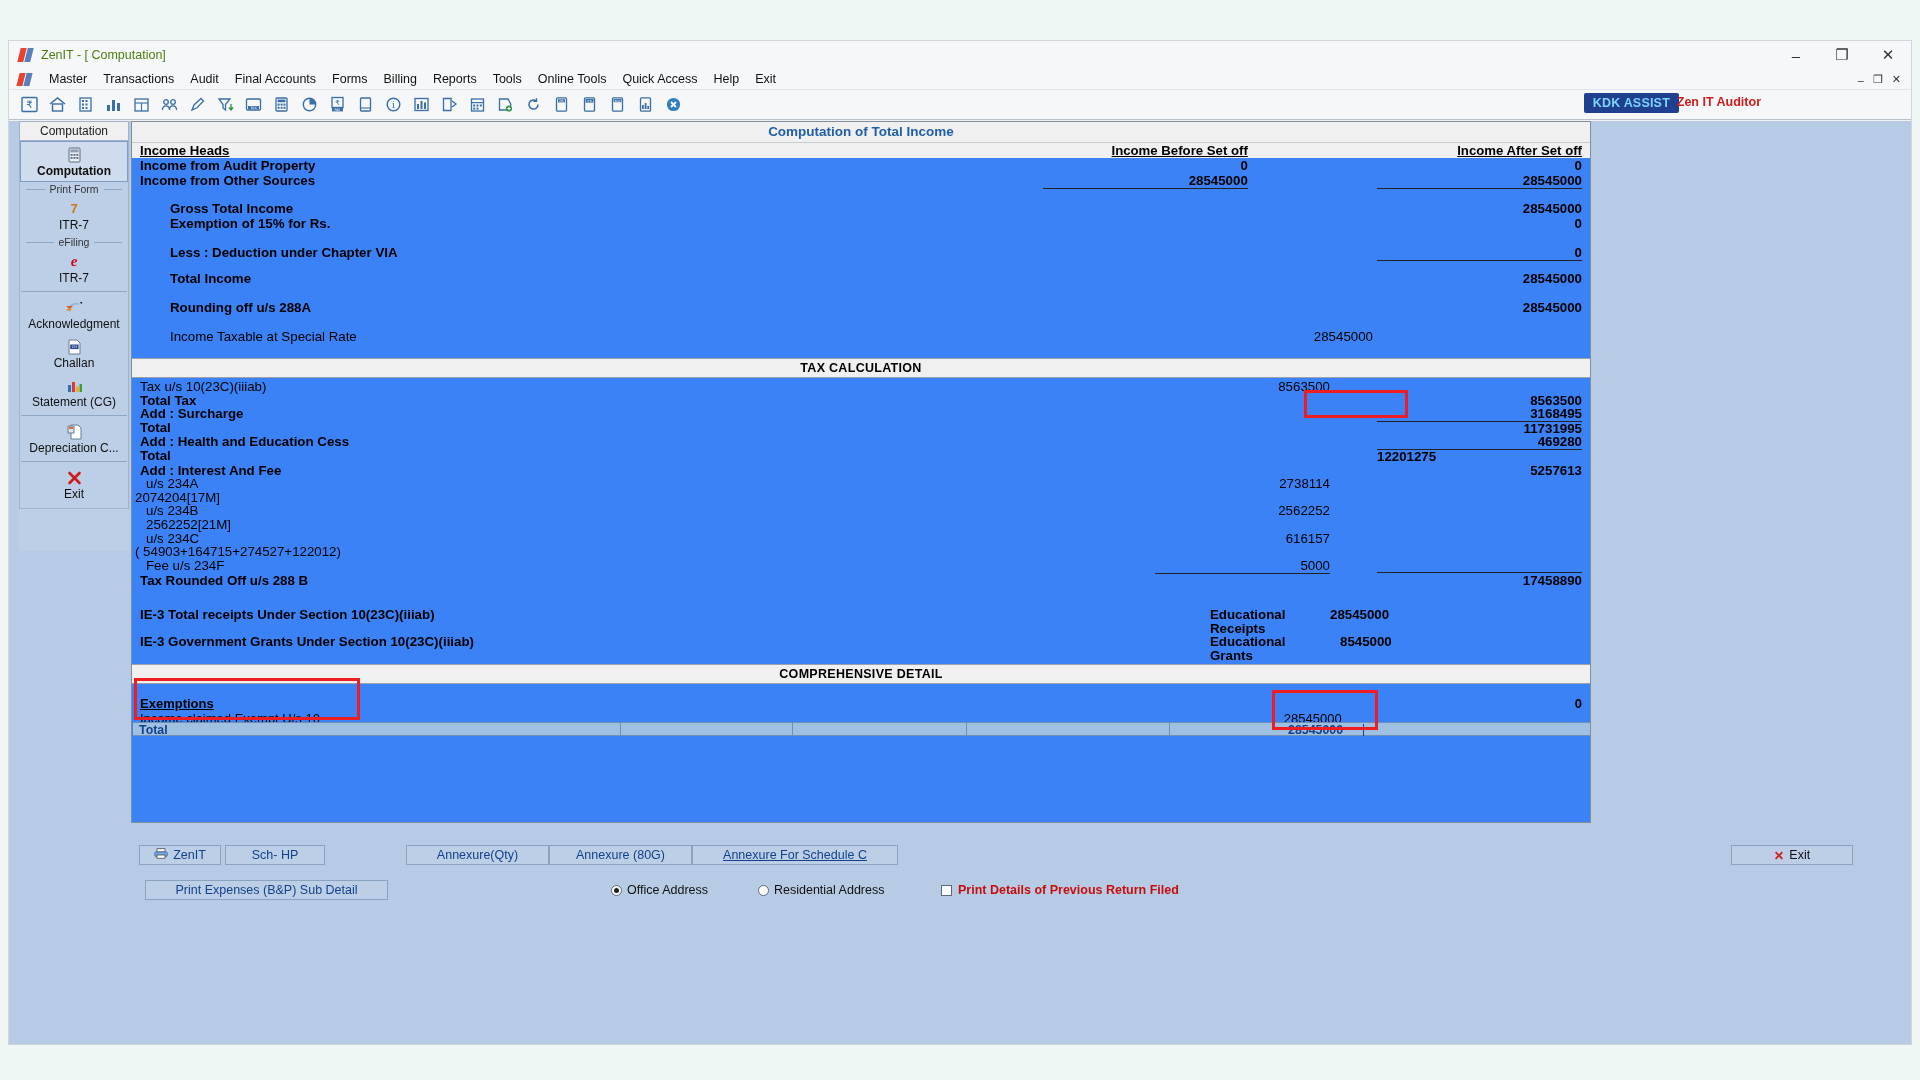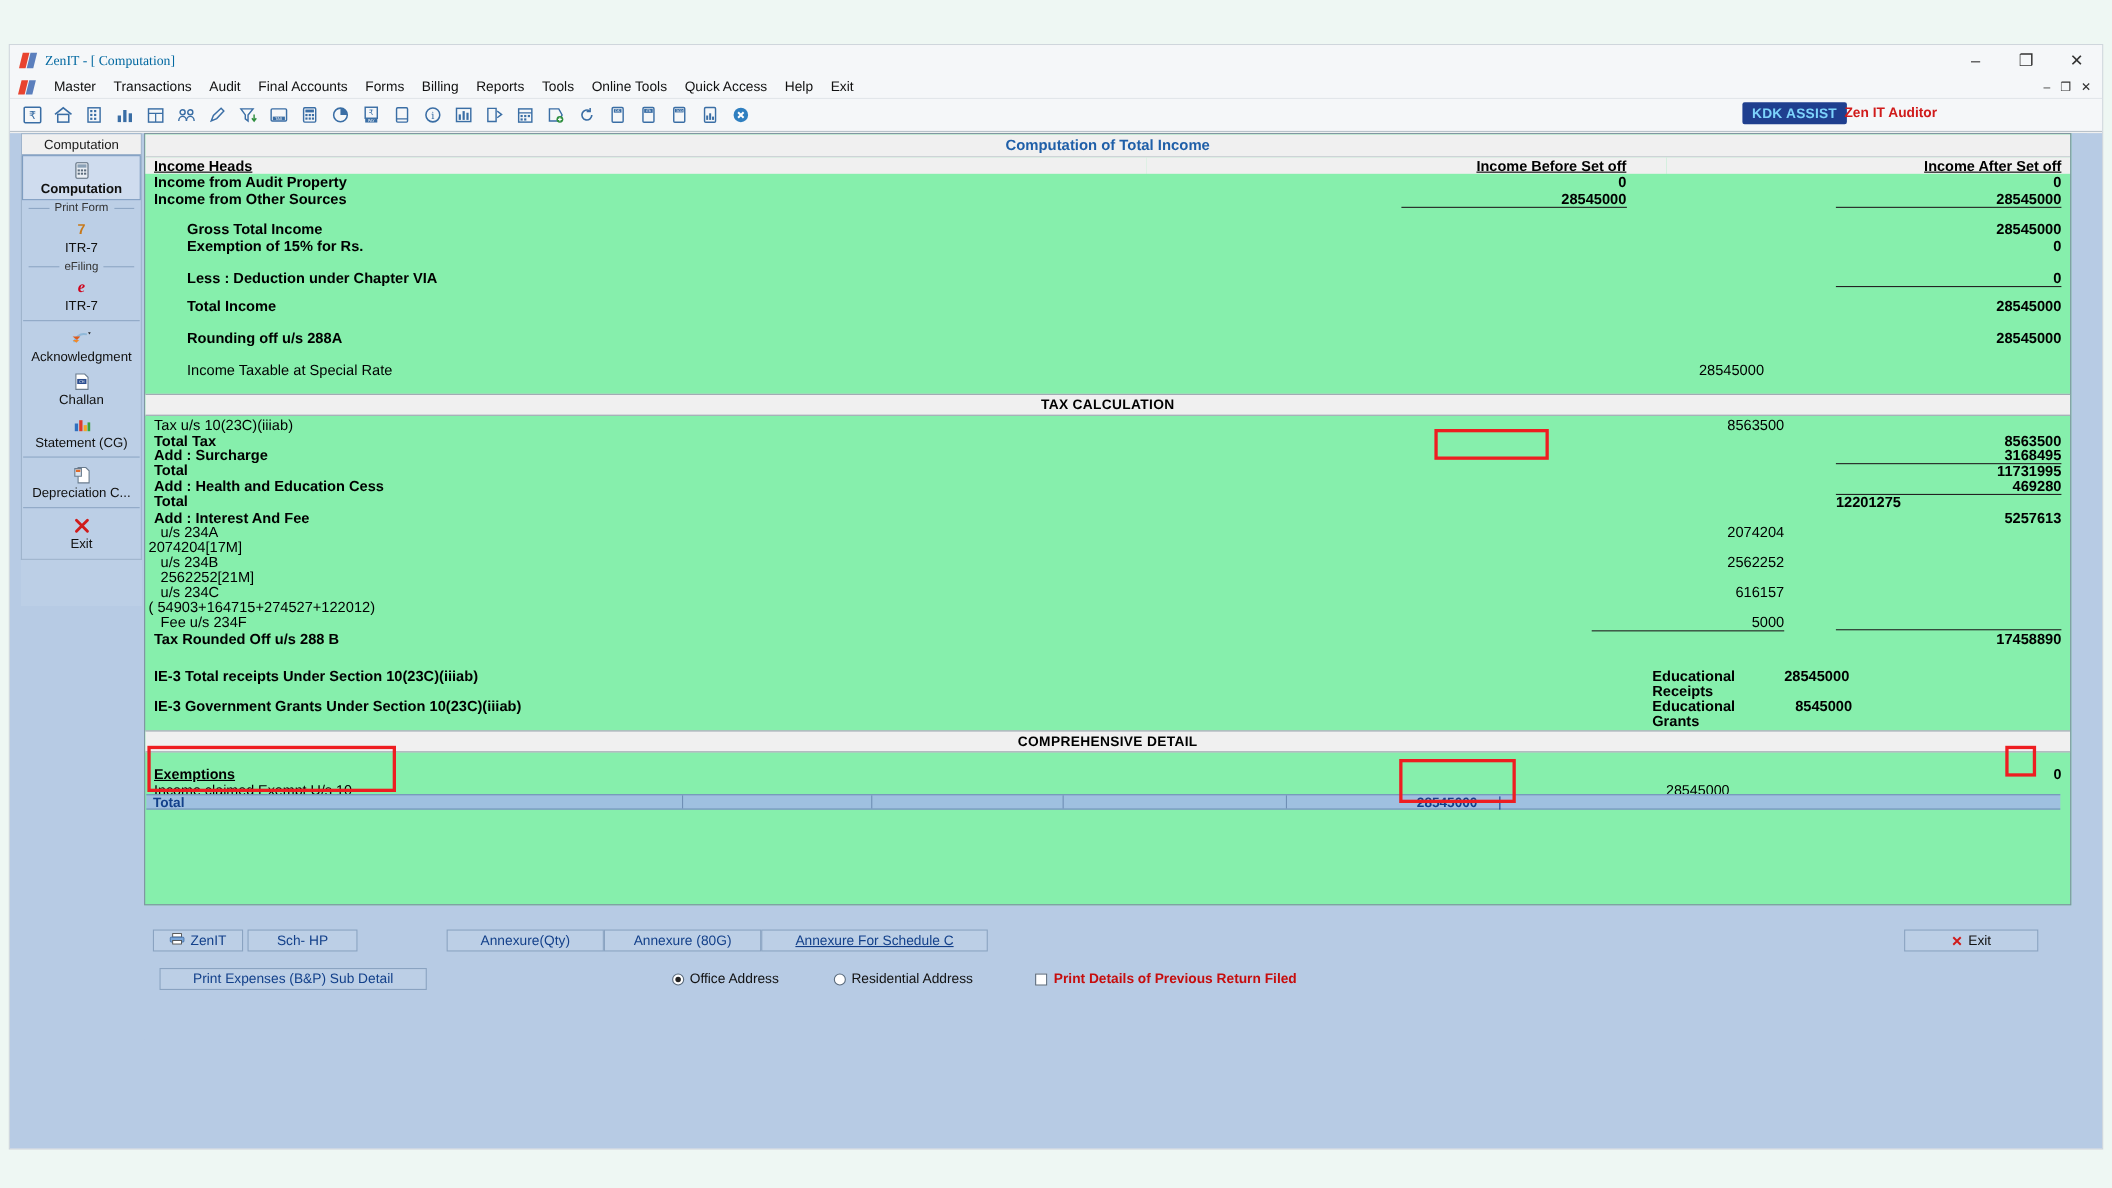--- a/index.html
+++ b/index.html
@@ -37,21 +37,21 @@
     width: 16px; height: 16px; margin-left: 9px; margin-right: 7px;
     position: relative; flex: none;
   }
   .app-logo:before, .app-logo:after {
     content: ""; position: absolute; top: 1px; width: 6px; height: 14px;
     transform: skewX(-14deg);
   }
   .app-logo:before { left: 1px; background: #e8432f; }
   .app-logo:after  { left: 8px; background: #5b7fbd; }
   .title-text {
-    font-size: 12.5px; color: #0369a1; font-family: Liberation Serif, serif;
+    font-size: 12.5px; color: #4d7c0f;
   }
   .win-ctrls {
     position: absolute; right: 0; top: 0; height: 28px;
     display: flex; align-items: center;
   }
   .win-btn {
     width: 46px; height: 28px; display: flex; align-items: center; justify-content: center;
     font-size: 15px; color: #333;
   }
 
@@ -153,22 +153,22 @@
 
   
   .doc-wrap {
     position: absolute;
     left: 122px; top: 0px;
     width: 1766px; height: 824px;
     background: #b7cbe4;
   }
   .doc {
     position: absolute; left: 0; top: 0;
-    width: 1752px; height: 702px;
-    background: #86efac;
+    width: 1460px; height: 702px;
+    background: #3b82f6;
     border: 1px solid #7f8fa0;
     overflow: hidden;
   }
   .doc-title {
     text-align: center; color: #1f5fa8; font-weight: bold; font-size: 13.5px;
     background: #f0f0f0; padding: 2px 0 3px 0; border-bottom: 1px solid #c6ccd2;
   }
 
   table.comp { width: 100%; border-collapse: collapse; font-size: 13.3px; color: #000; }
   table.comp td { padding: 0; vertical-align: top; }
@@ -712,21 +712,21 @@
               <td class="tb-c1"></td>
               <td class="tb-c2 b"><span style="border-top:1.3px solid #222;display:inline-block;min-width:205px;text-align:left">12201275</span></td>
             </tr>
             <tr>
               <td class="tb-label b">Add : Interest And Fee</td>
               <td class="tb-c1"></td>
               <td class="tb-c2 b">5257613</td>
             </tr>
             <tr>
               <td class="tb-label" style="padding-left:14px !important">u/s 234A</td>
-              <td class="tb-c1" style="padding-right:335px">2074204</td>
+              <td class="tb-c1" style="padding-right:335px">2738114</td>
               <td class="tb-c2"></td>
             </tr>
             <tr>
               <td class="tb-label" style="padding-left:3px !important">2074204[17M]</td>
               <td class="tb-c1"></td>
               <td class="tb-c2"></td>
             </tr>
             <tr>
               <td class="tb-label" style="padding-left:14px !important">u/s 234B</td>
               <td class="tb-c1" style="padding-right:335px">2562252</td>

